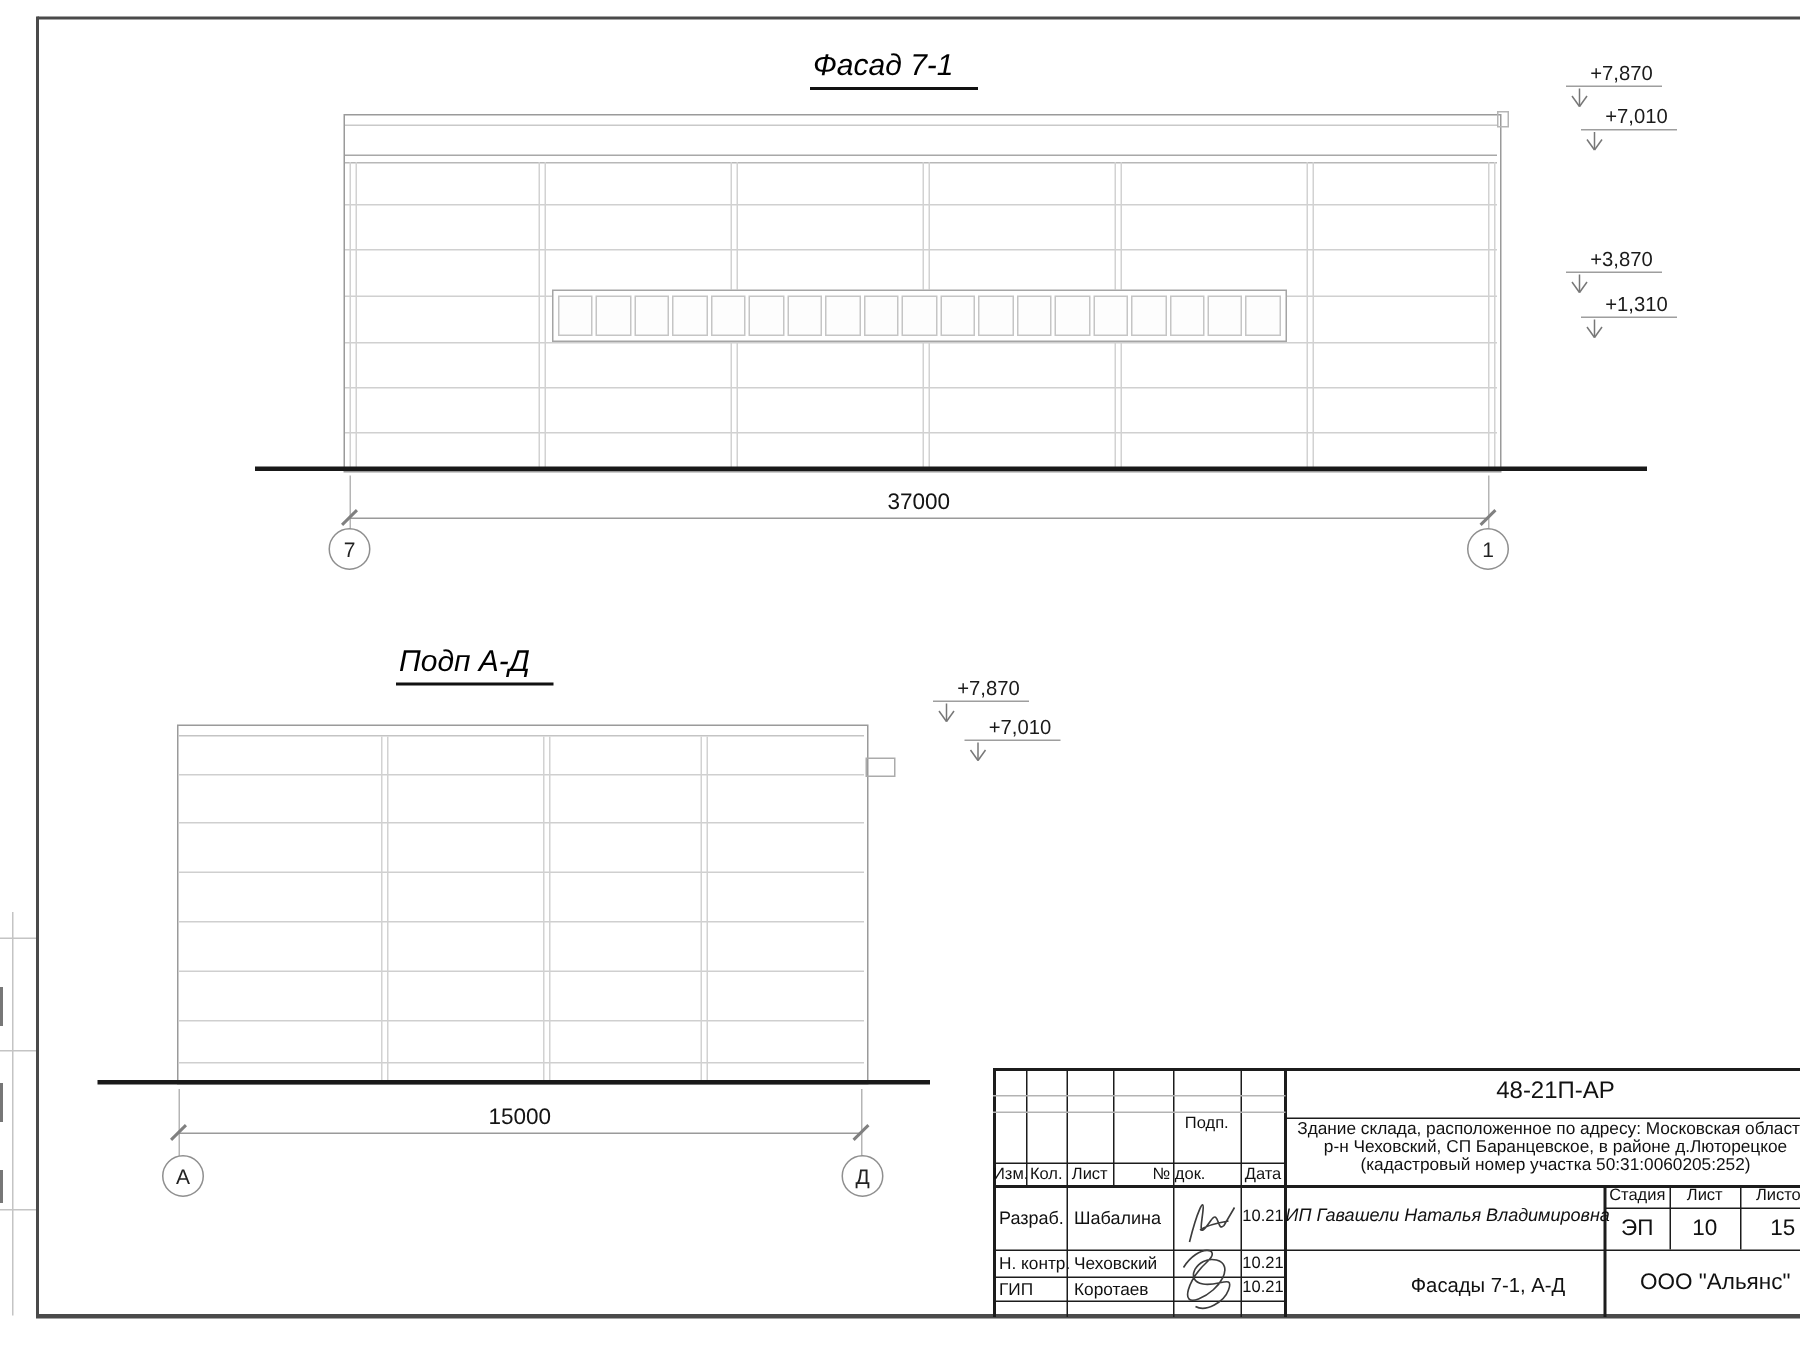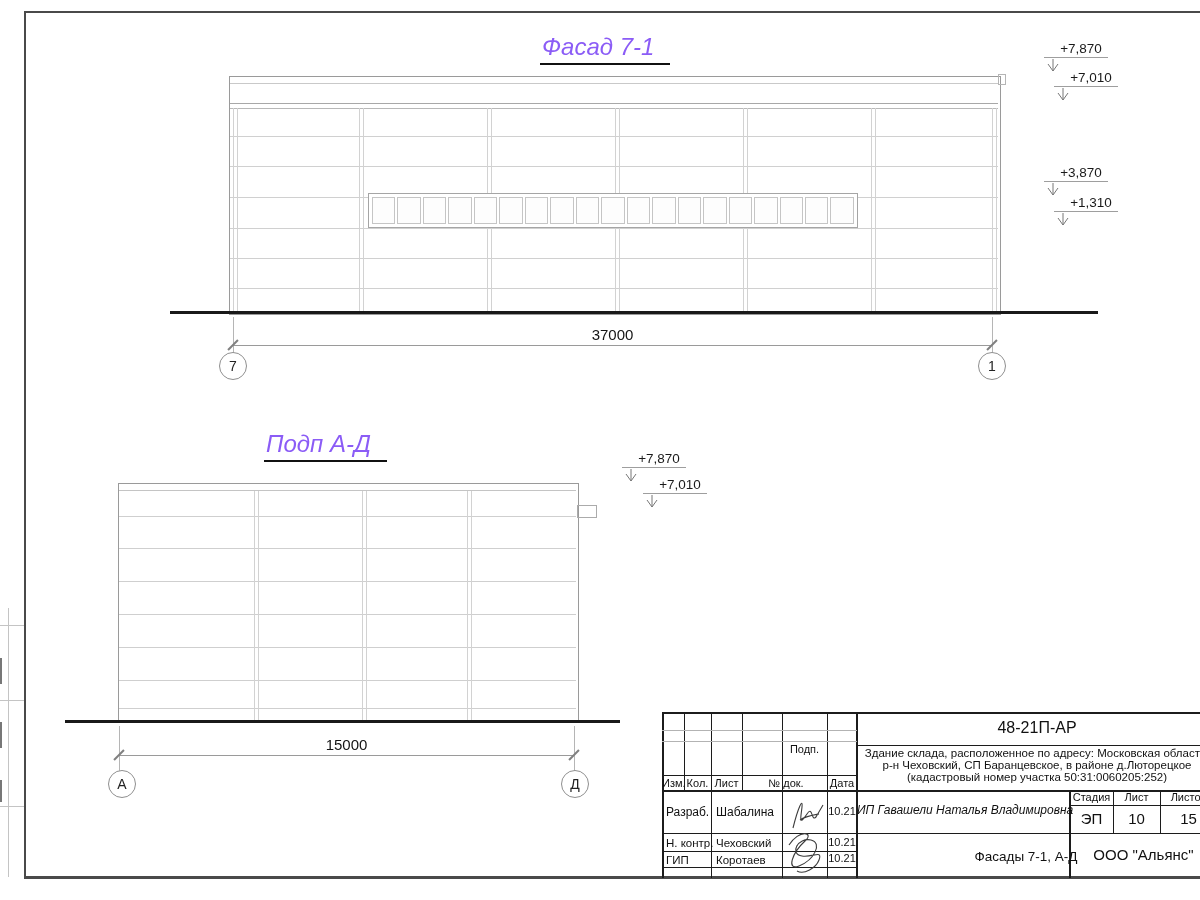--- a/index.html
+++ b/index.html
@@ -4,21 +4,21 @@
 <style>
   html,body{margin:0;padding:0;}
   body{
     width:1200px;height:900px;position:relative;overflow:hidden;
     background:#ffffff;font-family:"Liberation Sans",sans-serif;color:#111;
   }
   .ln{position:absolute;background:#c9c9c9;}
   .outline{position:absolute;border:1px solid #9a9a9a;background:transparent;}
   .vcol{position:absolute;width:3px;border-left:1px solid #d2d2d2;border-right:1px solid #d2d2d2;}
   .facade-title{
-    position:absolute;font-style:italic;font-size:24px;color:#8b5cf6;
+    position:absolute;font-style:italic;font-size:20px;color:#000000;
     border-bottom:2px solid #111;padding:0 16px 2px 2px;white-space:nowrap;
   }
   .ground{position:absolute;height:3px;background:#191919;}
   .dim-line{position:absolute;height:1px;background:#9a9a9a;}
   .ext-line{position:absolute;width:1px;background:#b5b5b5;}
   .tick{position:absolute;width:14px;height:2px;background:#808080;transform:rotate(-45deg);}
   .dim-label{position:absolute;text-align:center;font-size:15px;color:#141414;}
   .axis-circle{
     position:absolute;width:26px;height:26px;border:1px solid #8f8f8f;border-radius:50%;
     background:#fff;text-align:center;line-height:26px;font-size:14px;color:#222;
@@ -260,21 +260,21 @@
   <div class="tb-text tb-center" style="left:827px;top:852px;width:30px;font-size:11px;">10.21</div>
 
   <svg class="sig" style="left:786px;top:792px;" width="42" height="42" viewBox="0 0 42 42">
     <path d="M7,36 C12,16 17,5 16,15 C15,25 12,35 21,22 C27,13 25,30 30,25 L37,13 M14,28 C20,24 27,23 33,22" fill="none" stroke="#3c3c3c" stroke-width="1.1"></path>
   </svg>
   <svg class="sig" style="left:779px;top:827px;" width="54" height="52" viewBox="0 0 54 52">
     <path d="M10,18 C20,2 36,5 26,14 C13,26 7,44 20,39 C35,33 44,16 32,13 C19,10 10,27 23,29 C33,31 44,22 40,33 C37,41 25,48 18,44" fill="none" stroke="#3c3c3c" stroke-width="1.1"></path>
   </svg>
 
   <div class="tb-text tb-center" style="left:857px;top:803px;width:213px;font-size:12px;font-style:italic;">ИП Гавашели Наталья Владимировна</div>
-  <div class="tb-text tb-center" style="left:908px;top:849px;width:236px;font-size:13.5px;">Фасады 7-1, А-Д</div>
+  <div class="tb-text tb-center" style="left:874px;top:849px;width:236px;font-size:13.5px;">Фасады 7-1, А-Д</div>
 
   <div class="tb-text tb-center" style="left:1070px;top:791px;width:43px;font-size:11px;">Стадия</div>
   <div class="tb-text tb-center" style="left:1113px;top:791px;width:47px;font-size:11px;">Лист</div>
   <div class="tb-text tb-center" style="left:1160px;top:791px;width:57px;font-size:11px;">Листов</div>
   <div class="tb-text tb-center" style="left:1070px;top:810px;width:43px;font-size:15px;">ЭП</div>
   <div class="tb-text tb-center" style="left:1113px;top:810px;width:47px;font-size:15px;">10</div>
   <div class="tb-text tb-center" style="left:1160px;top:810px;width:57px;font-size:15px;">15</div>
 
   <div class="tb-text tb-center" style="left:1070px;top:846px;width:147px;font-size:15px;">ООО "Альянс"</div>
 </div>

